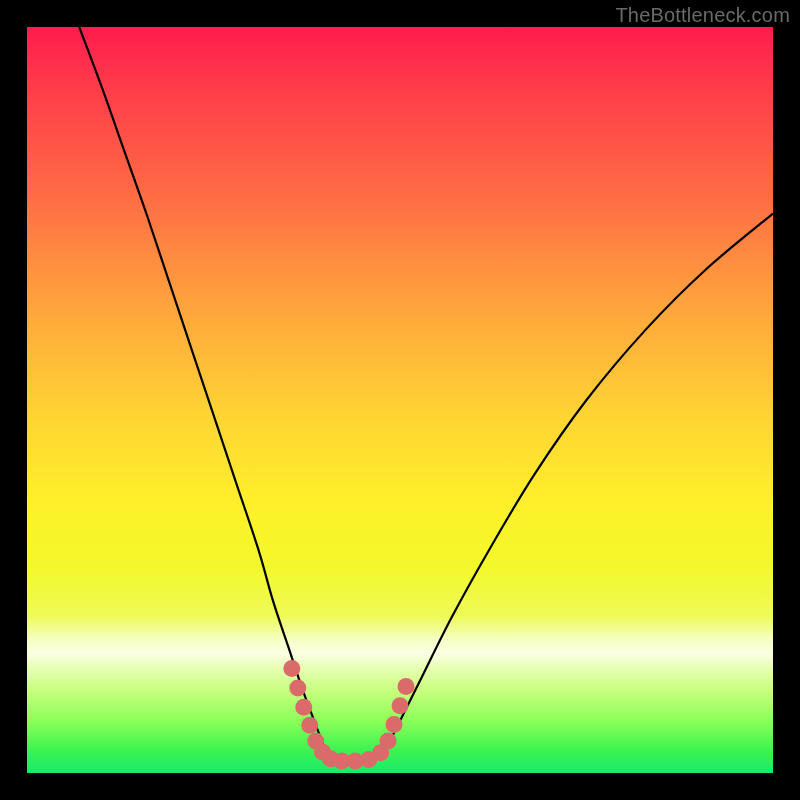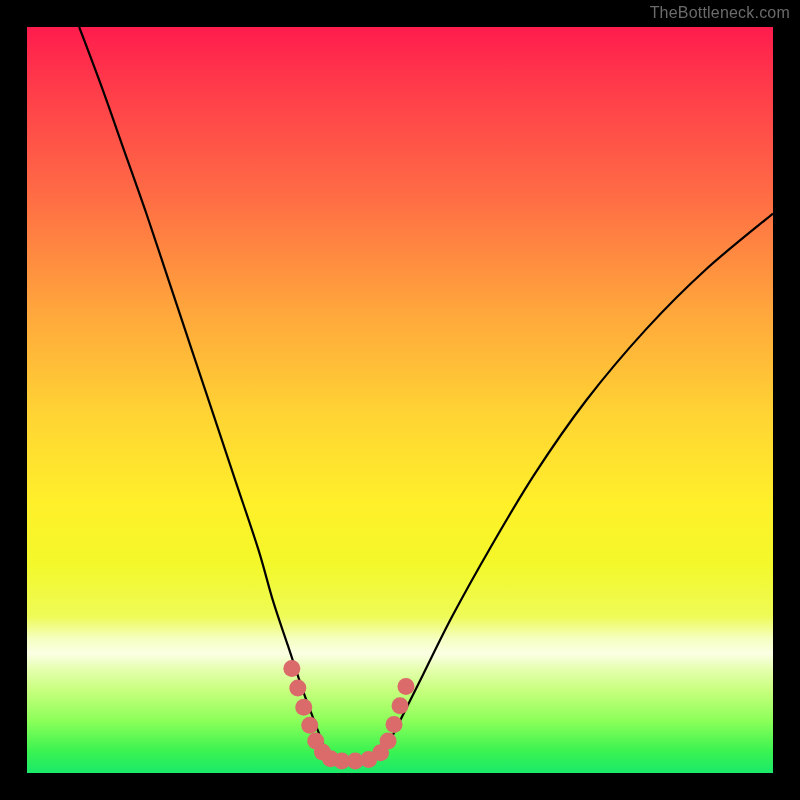--- a/index.html
+++ b/index.html
@@ -45,21 +45,21 @@
       #8cff59 93%,
       #3cf351 97%,
       #1ae96a 100%
     );
   }
   .watermark {
     position: absolute;
     top: 4px;
     right: 10px;
     color: #6a6a6a;
-    font-size: 16px;
+    font-size: 20px;
     letter-spacing: 0.2px;
     user-select: none;
   }
   svg.curves {
     position: absolute;
     inset: 0;
     width: 746px;
     height: 746px;
   }
 </style>

